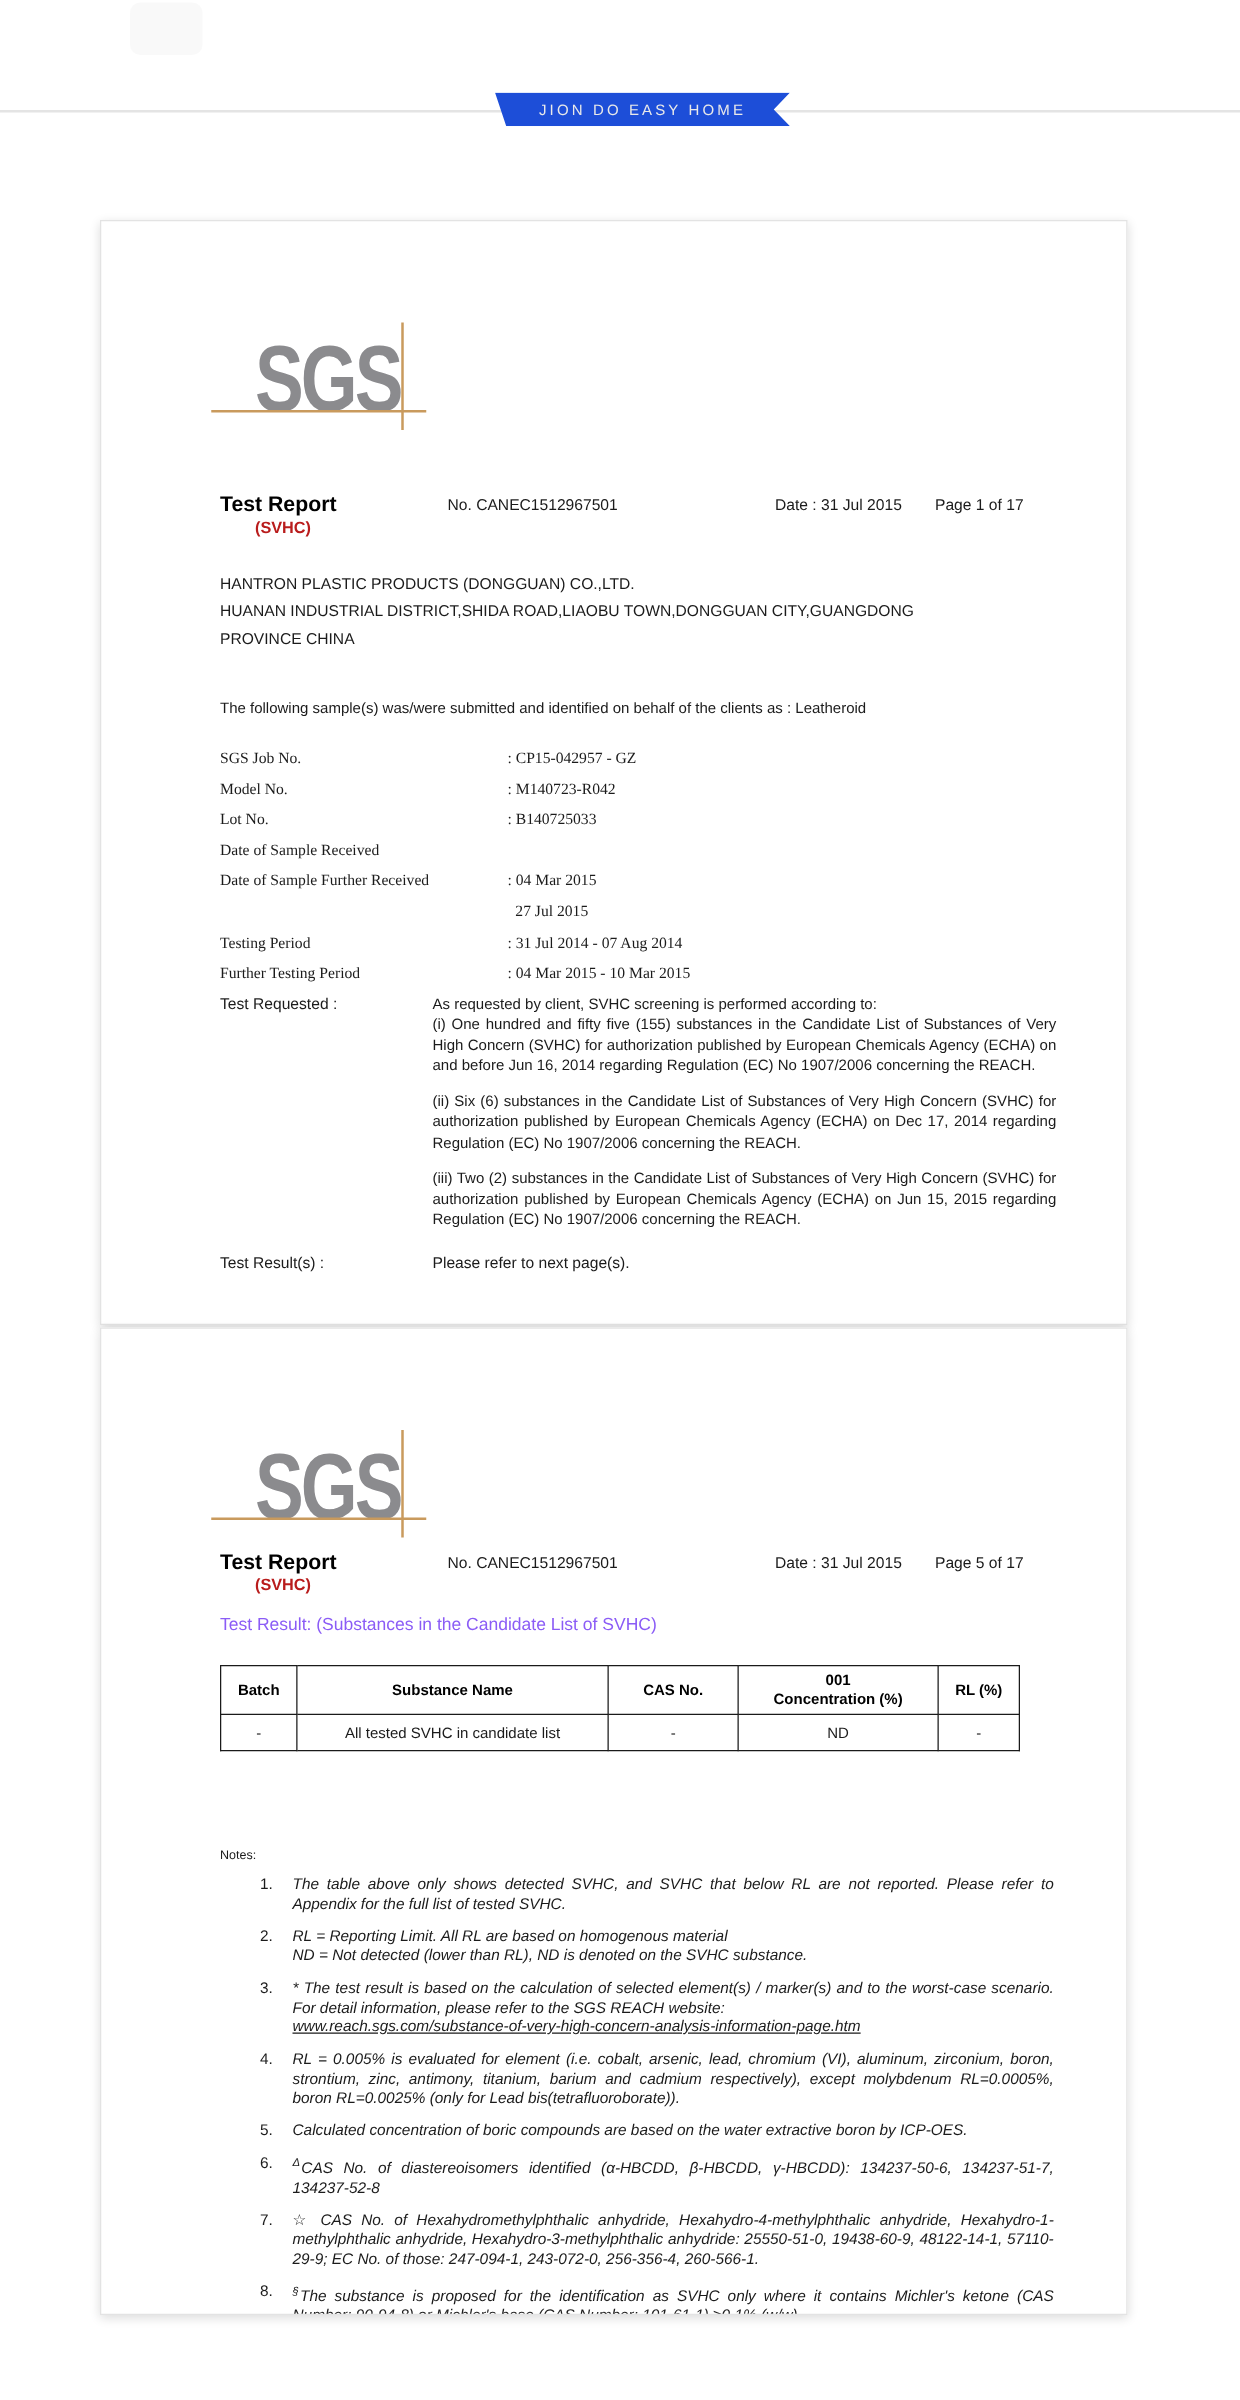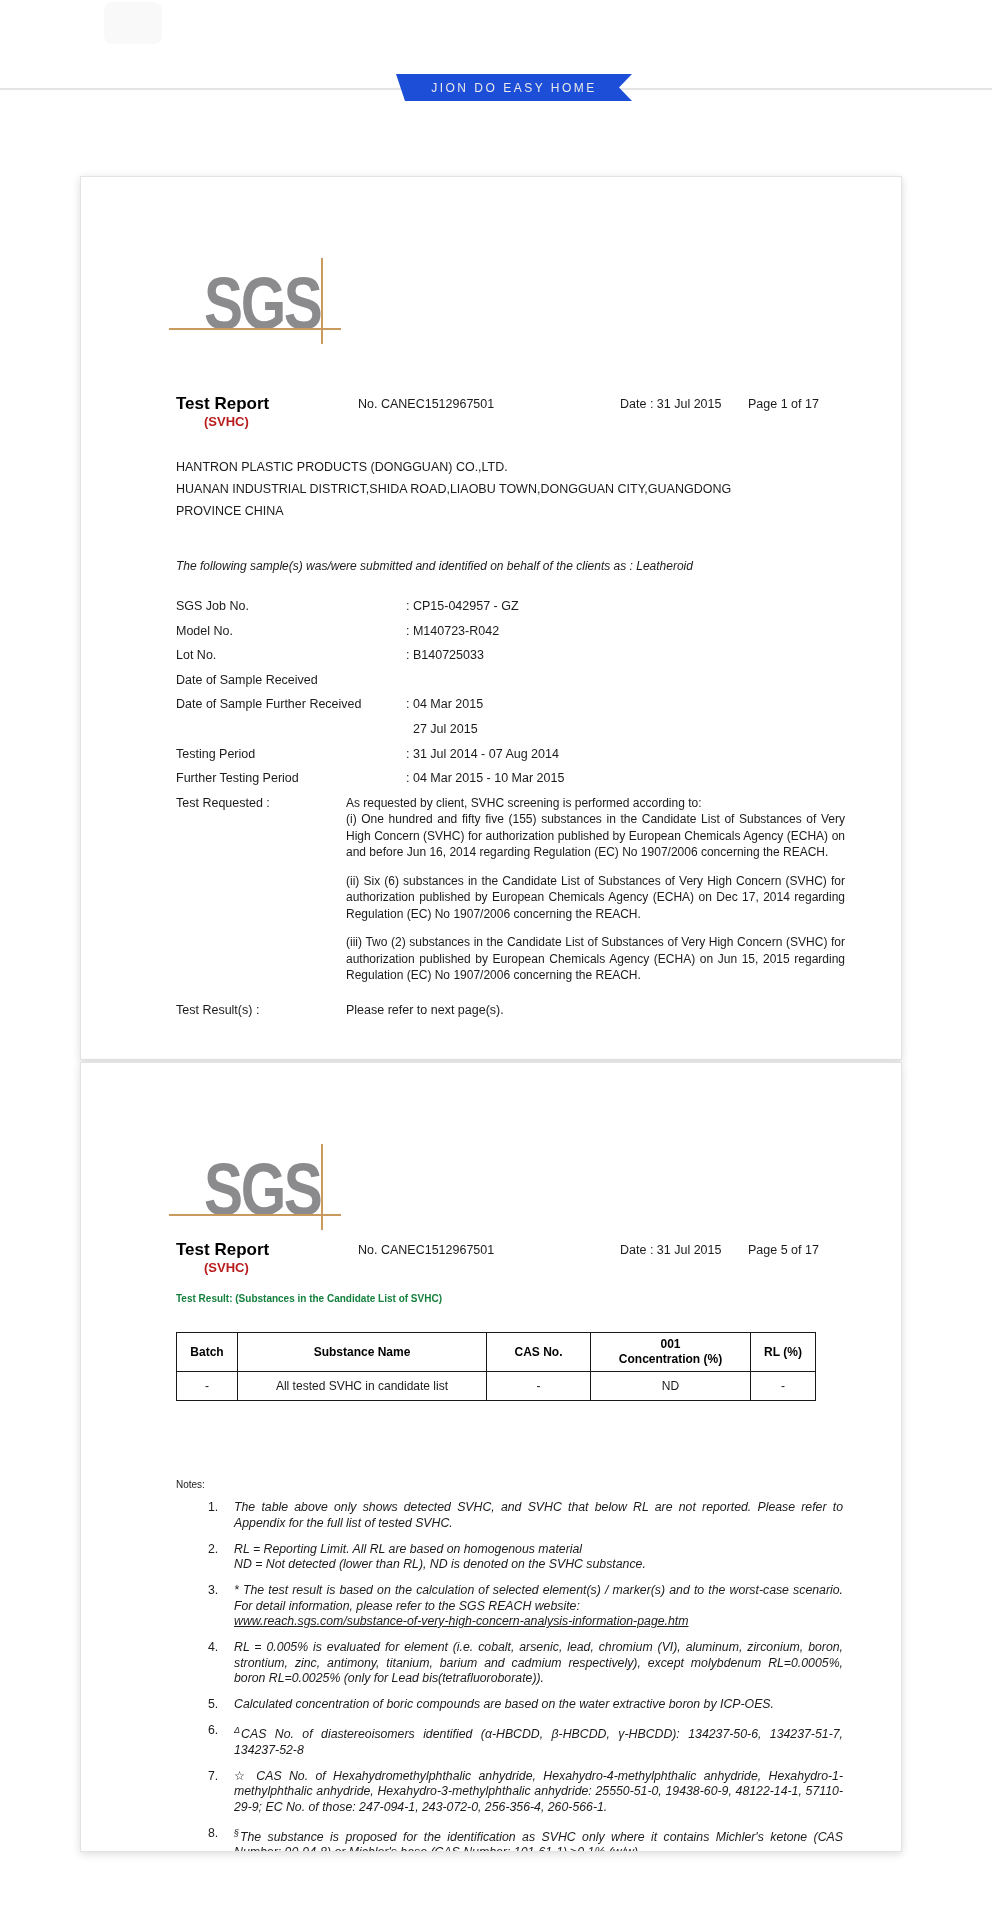--- a/index.html
+++ b/index.html
@@ -40,30 +40,30 @@
   
   .header-row{display:grid;grid-template-columns:182px 262px 128px auto;align-items:start;}
   .page1 .header-row{margin-top:42px;}
   .page2 .header-row{margin-top:2px;}
   .r-title{font-size:17px;font-weight:bold;color:#000;line-height:20px;}
   .r-sub{font-size:13px;font-weight:bold;color:#b91c1c;margin-left:28px;line-height:16px;}
   .r-no,.r-date,.r-page{font-size:12.5px;padding-top:3px;}
 
   
   .address{margin-top:26px;font-size:12.5px;line-height:22px;white-space:pre-line;}
-  .statement{margin-top:36px;font-size:12px;line-height:16px;font-style:italic;}
+  .statement{margin-top:36px;font-size:12px;line-height:16px;}
   .fields{margin-top:20px;}
-  .field-row{display:grid;grid-template-columns:230px auto;font-size:12.5px;line-height:24.6px;}
+  .field-row{display:grid;grid-template-columns:230px auto;font-size:12.5px;line-height:24.6px;font-family:Liberation Serif, serif;}
   .tr-block{display:grid;grid-template-columns:170px auto;margin-top:4px;}
   .tr-label{font-size:12.5px;line-height:16.5px;}
   .tr-paras p{margin:0 0 12px 0;font-size:12px;line-height:16.5px;text-align:justify;white-space:pre-line;}
   .result-row{display:grid;grid-template-columns:170px auto;margin-top:6px;font-size:12.5px;line-height:17px;}
 
   
-  .result-heading{margin-top:15px;font-size:10px;font-weight:bold;color:#15803d;line-height:16px;}
+  .result-heading{margin-top:15px;font-size:14px;font-weight:normal;color:#8b5cf6;line-height:16px;}
   table.svhc{border-collapse:collapse;table-layout:fixed;width:639px;margin-top:25px;font-size:12px;}
   table.svhc th,table.svhc td{border:1.6px solid #1a1a1a;padding:2px 4px;text-align:center;vertical-align:middle;}
   table.svhc th{font-weight:bold;white-space:pre-line;line-height:15px;height:34px;color:#000;}
   table.svhc td{height:24px;}
   td.cell-substance{text-align:left;padding-left:10px;}
   .notes-label{margin-top:76px;font-size:10px;line-height:16px;}
   .notes{margin-top:7px;margin-left:32px;width:635px;}
   .note{display:grid;grid-template-columns:26px auto;margin-bottom:10.5px;}
   .note-num{font-size:12.3px;line-height:15.5px;}
   .note-body{font-size:12.3px;line-height:15.5px;text-align:justify;font-style:italic;}

